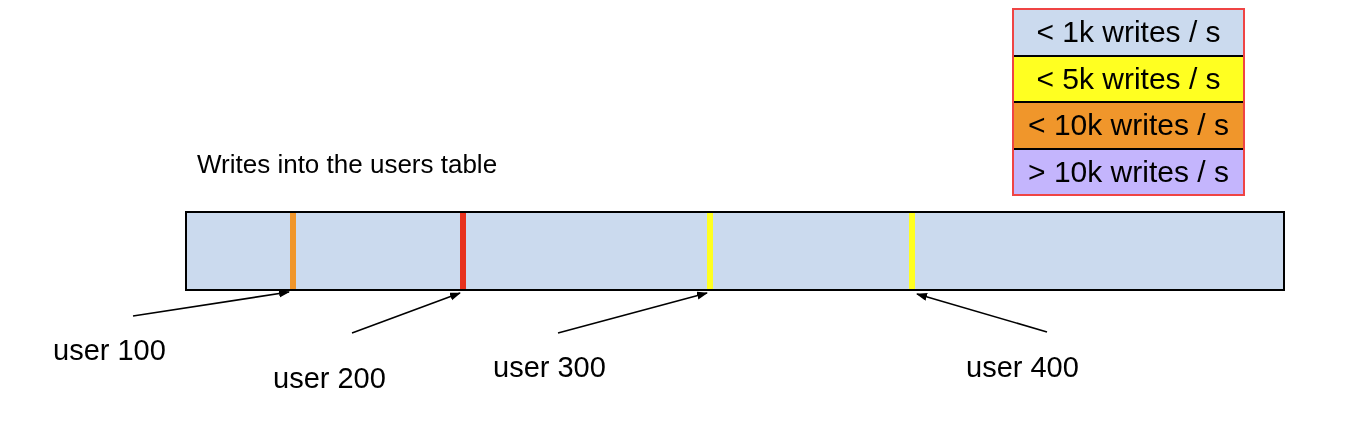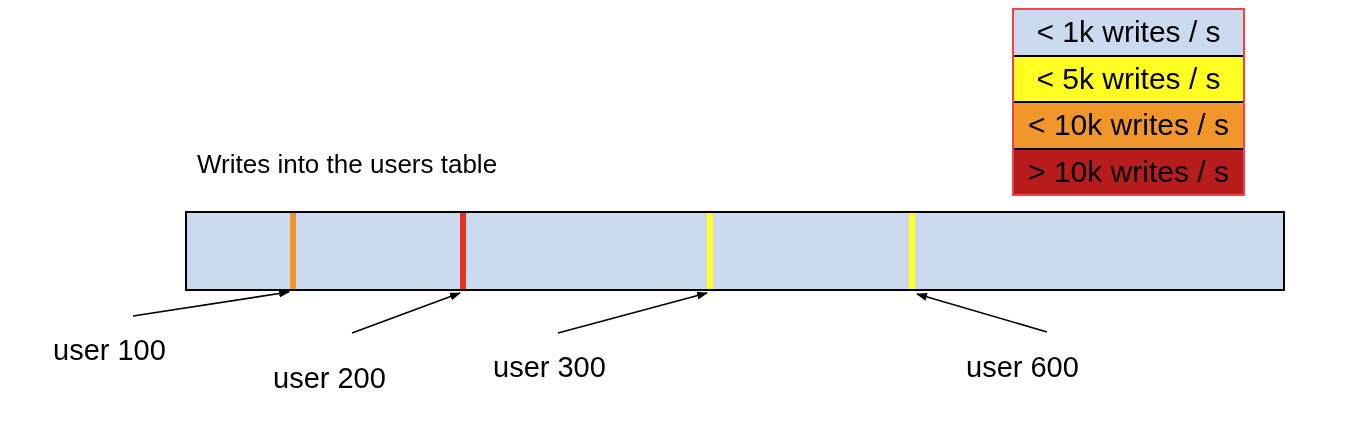--- a/index.html
+++ b/index.html
@@ -88,21 +88,21 @@
   <div class="legend">
     <div class="legend-row" style="background-color: rgb(203, 218, 238);">
       <span>&lt; 1k writes / s</span>
     </div>
     <div class="legend-row" style="background-color: rgb(255, 255, 33);">
       <span>&lt; 5k writes / s</span>
     </div>
     <div class="legend-row" style="background-color: rgb(240, 150, 43);">
       <span>&lt; 10k writes / s</span>
     </div>
-    <div class="legend-row" style="background-color: #b91c1c; text-align: center;">
+    <div class="legend-row" style="background-color: #c4b5fd; text-align: center;">
       <span>&gt; 10k writes / s</span>
     </div>
   </div>
 
   <div class="bar" style="background-color: rgb(203, 218, 238);">
     <div class="shard-marker" style="left: 103px; background-color: rgb(240, 150, 43);"></div>
     <div class="shard-marker" style="left: 273px; background-color: rgb(232, 49, 29);"></div>
     <div class="shard-marker" style="left: 520px; background-color: rgb(255, 255, 33);"></div>
     <div class="shard-marker" style="left: 722px; background-color: rgb(255, 255, 33);"></div>
   </div>
@@ -115,15 +115,15 @@
     </defs>
     <line x1="133" y1="316" x2="289" y2="292" stroke="#000000" stroke-width="1.6" marker-end="url(#ah)"></line>
     <line x1="352" y1="333" x2="460" y2="293" stroke="#000000" stroke-width="1.6" marker-end="url(#ah)"></line>
     <line x1="558" y1="333" x2="707" y2="293" stroke="#000000" stroke-width="1.6" marker-end="url(#ah)"></line>
     <line x1="1047" y1="332" x2="917" y2="294" stroke="#000000" stroke-width="1.6" marker-end="url(#ah)"></line>
   </svg>
 
   <div class="pointer-label" style="left:53px; top:336px;text-align:right;">user 100</div>
   <div class="pointer-label" style="left:273px; top:353px;margin-top:11px;">user 200</div>
   <div class="pointer-label" style="left:493px; top:353px;">user 300</div>
-  <div class="pointer-label" style="left:966px; top:353px;">user 600</div>
+  <div class="pointer-label" style="left:966px; top:353px;">user 400</div>
 
 </div>
 
 </body></html>

